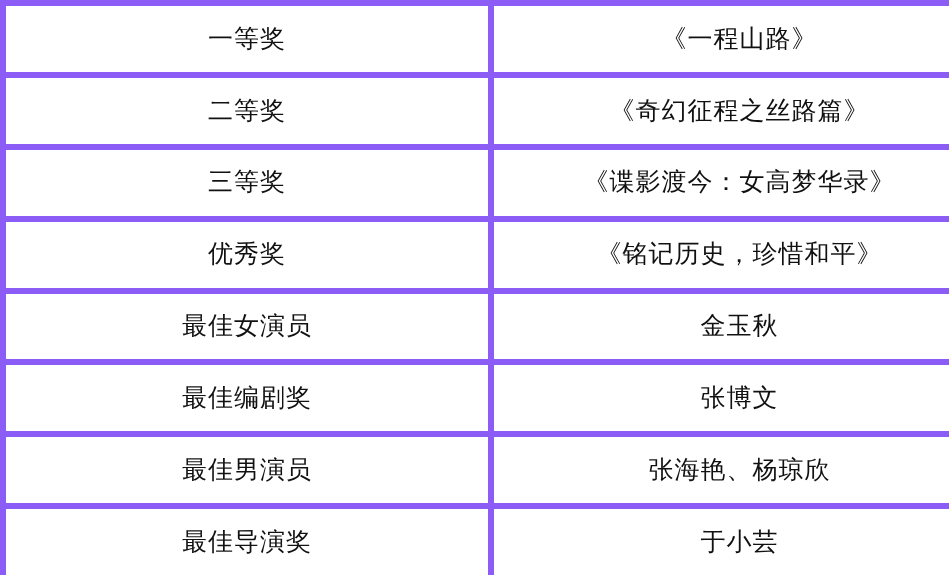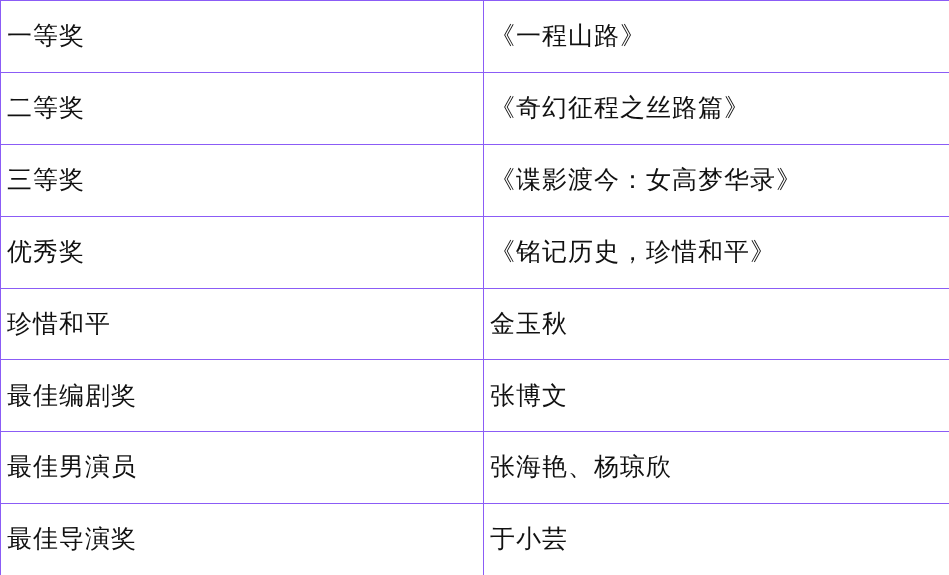--- a/index.html
+++ b/index.html
@@ -13,22 +13,22 @@
     font-family: "Liberation Serif", "DejaVu Serif", serif;
     color: #111111;
   }
   .award-table {
     border-collapse: collapse;
     width: 949px;
     height: 575px;
     table-layout: fixed;
   }
   .award-table td {
-    border: 1px solid #8b5cf6;
-    text-align: left;
+    border: 6px solid #8b5cf6;
+    text-align: center;
     vertical-align: middle;
     font-size: 25px;
     letter-spacing: 1px;
     line-height: 1.3;
     padding: 4px 6px;
   }
   .col-award {
     width: 470px;
   }
   .col-title {
@@ -53,21 +53,21 @@
     </tr>
     <tr>
       <td class="col-award">三等奖</td>
       <td class="col-title">《谍影渡今：女高梦华录》</td>
     </tr>
     <tr>
       <td class="col-award">优秀奖</td>
       <td class="col-title">《铭记历史，珍惜和平》</td>
     </tr>
     <tr>
-      <td class="col-award">珍惜和平</td>
+      <td class="col-award">最佳女演员</td>
       <td class="col-title">金玉秋</td>
     </tr>
     <tr>
       <td class="col-award">最佳编剧奖</td>
       <td class="col-title">张博文</td>
     </tr>
     <tr>
       <td class="col-award">最佳男演员</td>
       <td class="col-title">张海艳、杨琼欣</td>
     </tr>

